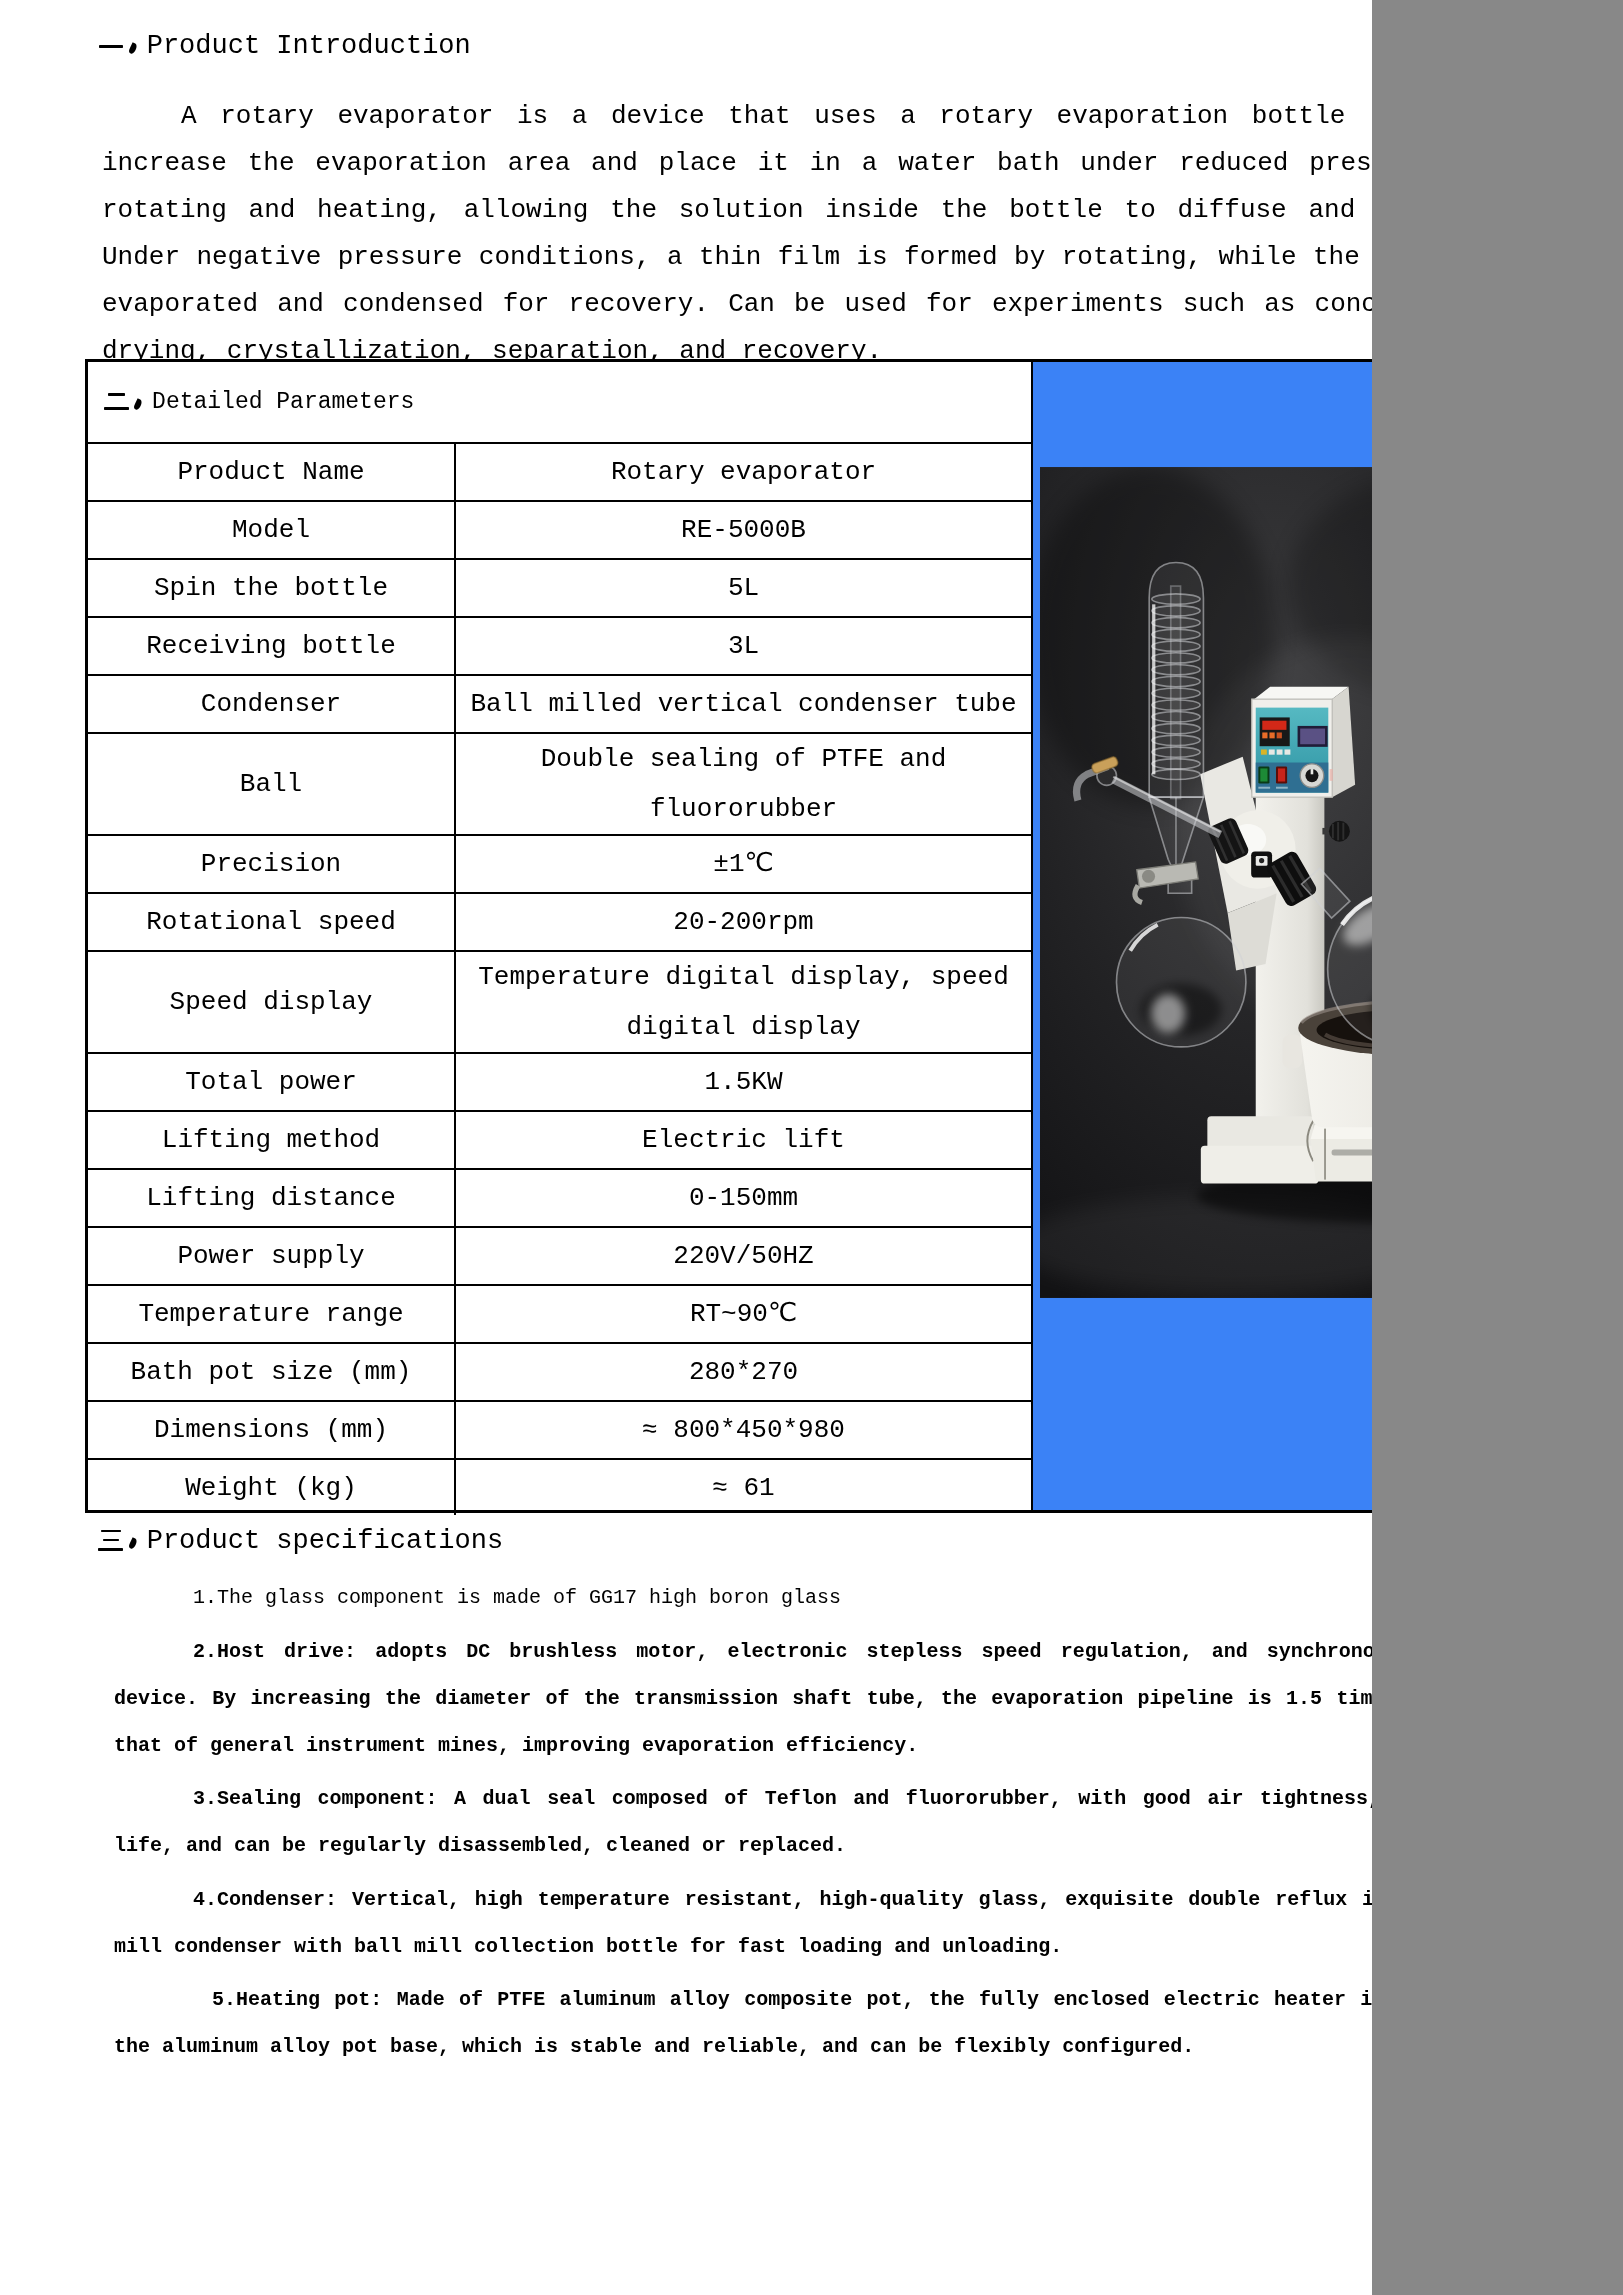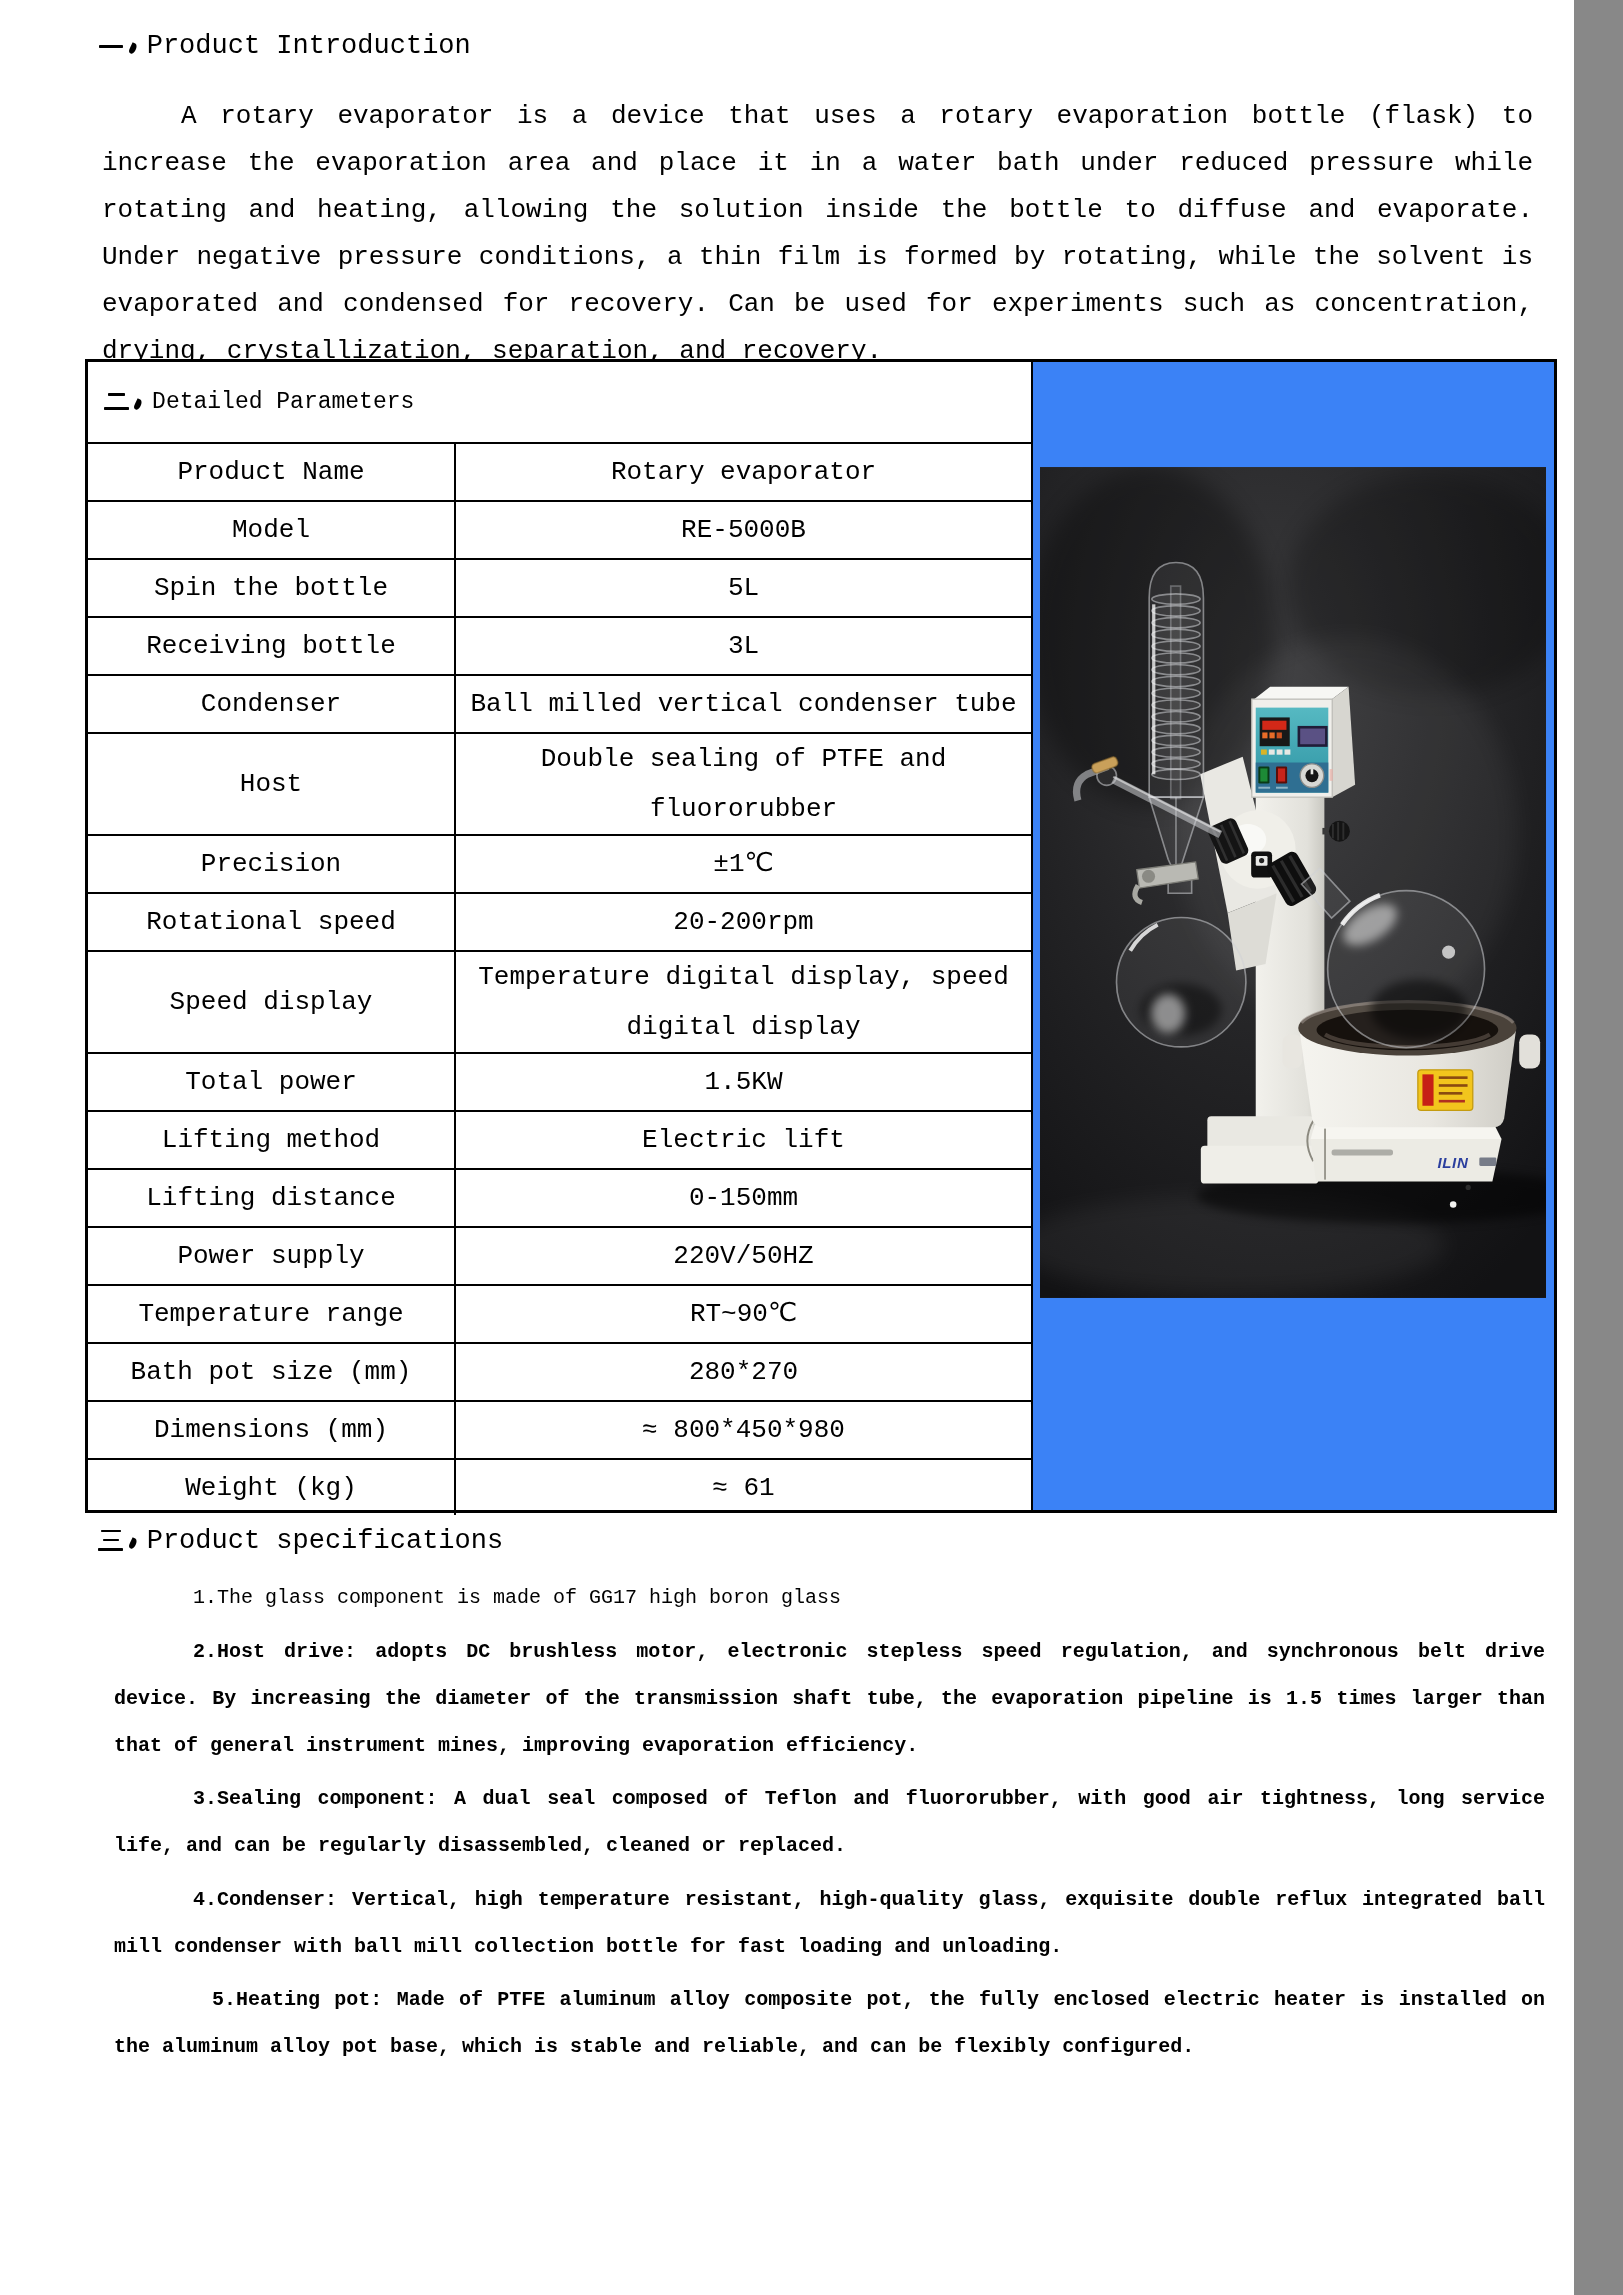--- a/index.html
+++ b/index.html
@@ -1,18 +1,18 @@
 <!DOCTYPE html>
 <html style="font-size:10.5px"><head>
 <meta charset="utf-8">
 <style>
   html,body{margin:0;padding:0;background:#888;}
   .page{
     position:relative;
-    width:1574px;height:2295px;
+    width:1372px;height:2295px;
     background:#ffffff;
     font-family:"Liberation Mono","DejaVu Sans Mono","DejaVu Sans",monospace;
     color:#000;
     overflow:hidden;
   }
   
   .cjk-num{position:relative;display:inline-block;width:27.5px;height:29px;flex:0 0 auto;}
   .cjk-num i{position:absolute;background:#000;height:2.6px;border-radius:0.7px;}
   .cjk-one i.b1{left:2px;right:2px;top:13.7px;}
   .cjk-two i.b1{left:5.2px;right:5.2px;top:5.9px;}
@@ -110,21 +110,21 @@
   </div>
           <div class="prow">
     <div class="plabel">Receiving bottle</div>
     <div class="pvalue">3L</div>
   </div>
           <div class="prow">
     <div class="plabel">Condenser</div>
     <div class="pvalue">Ball milled vertical condenser tube</div>
   </div>
           <div class="prow tall">
-    <div class="plabel">Host</div>
+    <div class="plabel">Ball</div>
     <div class="pvalue">Double sealing of PTFE and fluororubber</div>
   </div>
           <div class="prow">
     <div class="plabel">Precision</div>
     <div class="pvalue">±1℃</div>
   </div>
           <div class="prow">
     <div class="plabel">Rotational speed</div>
     <div class="pvalue">20-200rpm</div>
   </div>

